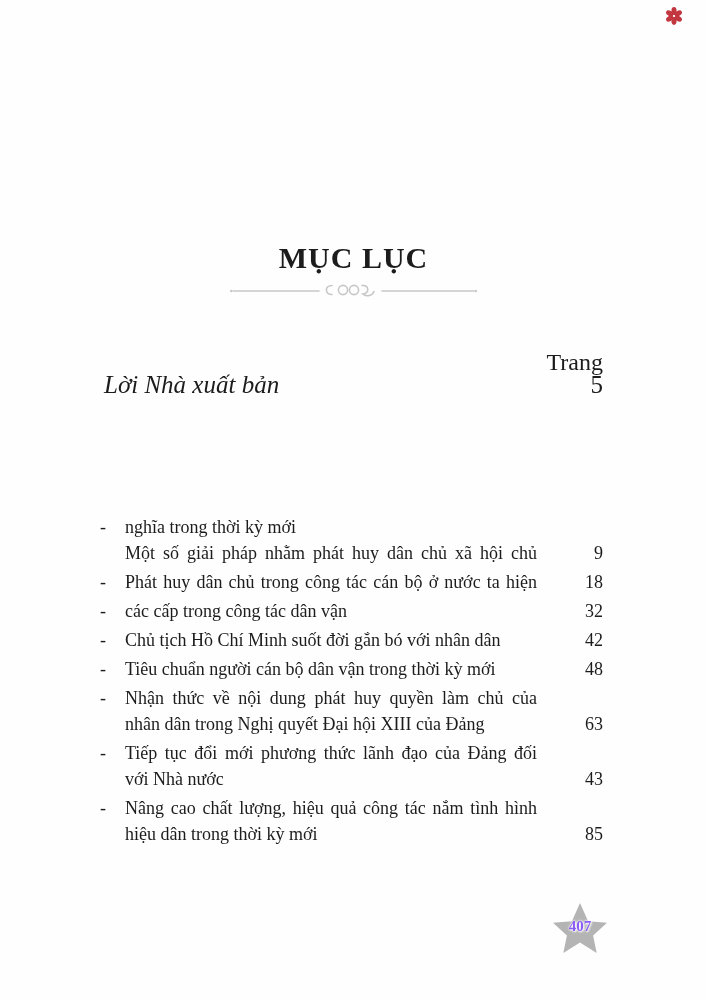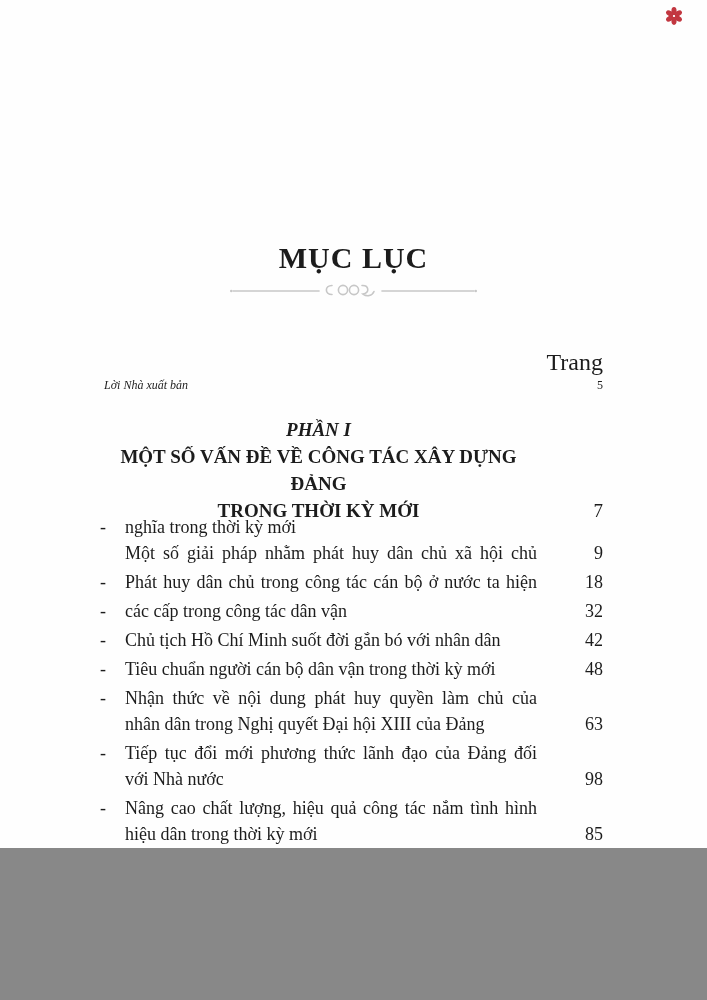--- a/index.html
+++ b/index.html
@@ -7,21 +7,21 @@
     --ornament-gray:#c7c7c7;
     --star-gray:#b4b4b4;
     --text:#1c1c1c;
     --background:#fefefe;
   }
   *{box-sizing:border-box;}
   html,body{margin:0;padding:0;}
   body{background:#888;}
   .page{
     position:relative;
-    width:707px;height:848px;
+    width:707px;height:1000px;
     margin:0 auto;
     background:var(--background);
     color:var(--text);
     font-family:"Liberation Serif","DejaVu Serif",serif;
     overflow:hidden;
   }
   .corner-flower{position:absolute;left:665px;top:7px;width:18px;height:18px;}
   .corner-flower svg{display:block;width:100%;height:100%;}
 
   .title{
@@ -31,21 +31,21 @@
   .divider{position:absolute;top:281px;left:229px;width:249px;height:18px;}
   .divider svg{display:block;width:100%;height:100%;}
 
   .col-header{
     position:absolute;top:349px;right:104px;
     font-size:24px;
   }
   .front-row{
     position:absolute;top:372px;left:104px;right:104px;
     display:flex;justify-content:space-between;
-    font-size:12px;line-height:26px;
+    font-size:25px;line-height:26px;
   }
   .fm-label{font-style:italic;}
 
   .part{
     position:absolute;top:416px;left:100px;width:503px;
     font-weight:bold;font-size:19px;line-height:27px;
   }
   .part-kicker{width:437px;text-align:center;font-style:italic;}
   .part-line1{width:437px;text-align:center;}
   .part-line2-row{position:relative;width:100%;}
@@ -105,28 +105,20 @@
     </svg>
   </div>
 
   <div class="col-header">Trang</div>
 
   <div class="front-row">
     <span class="fm-label">Lời Nhà xuất bản</span>
     <span class="fm-page">5</span>
   </div>
 
-  <div class="part">
-    <div class="part-kicker">PHẦN I</div>
-    <div class="part-line1">MỘT SỐ VẤN ĐỀ VỀ CÔNG TÁC XÂY DỰNG ĐẢNG</div>
-    <div class="part-line2-row">
-      <span class="part-line2">TRONG THỜI KỲ MỚI</span>
-      <span class="part-page">7</span>
-    </div>
-  </div>
 
   <div class="entries" id="entries">
   <div class="entry">
     <div class="dash">-</div>
     <div class="etext">
           <div class="eline">nghĩa trong thời kỳ mới</div>
           <div class="eline jfull">Một số giải pháp nhằm phát huy dân chủ xã hội chủ</div>
         </div>
     <div class="epage">9</div>
   </div>
@@ -171,21 +163,21 @@
         </div>
     <div class="epage">63</div>
   </div>
 
   <div class="entry">
     <div class="dash">-</div>
     <div class="etext">
           <div class="eline jfull">Tiếp tục đổi mới phương thức lãnh đạo của Đảng đối</div>
           <div class="eline">với Nhà nước</div>
         </div>
-    <div class="epage">98</div>
+    <div class="epage">43</div>
   </div>
 
   <div class="entry">
     <div class="dash">-</div>
     <div class="etext">
           <div class="eline jfull">Nâng cao chất lượng, hiệu quả công tác nắm tình hình</div>
           <div class="eline">hiệu dân trong thời kỳ mới</div>
         </div>
     <div class="epage">85</div>
   </div>

